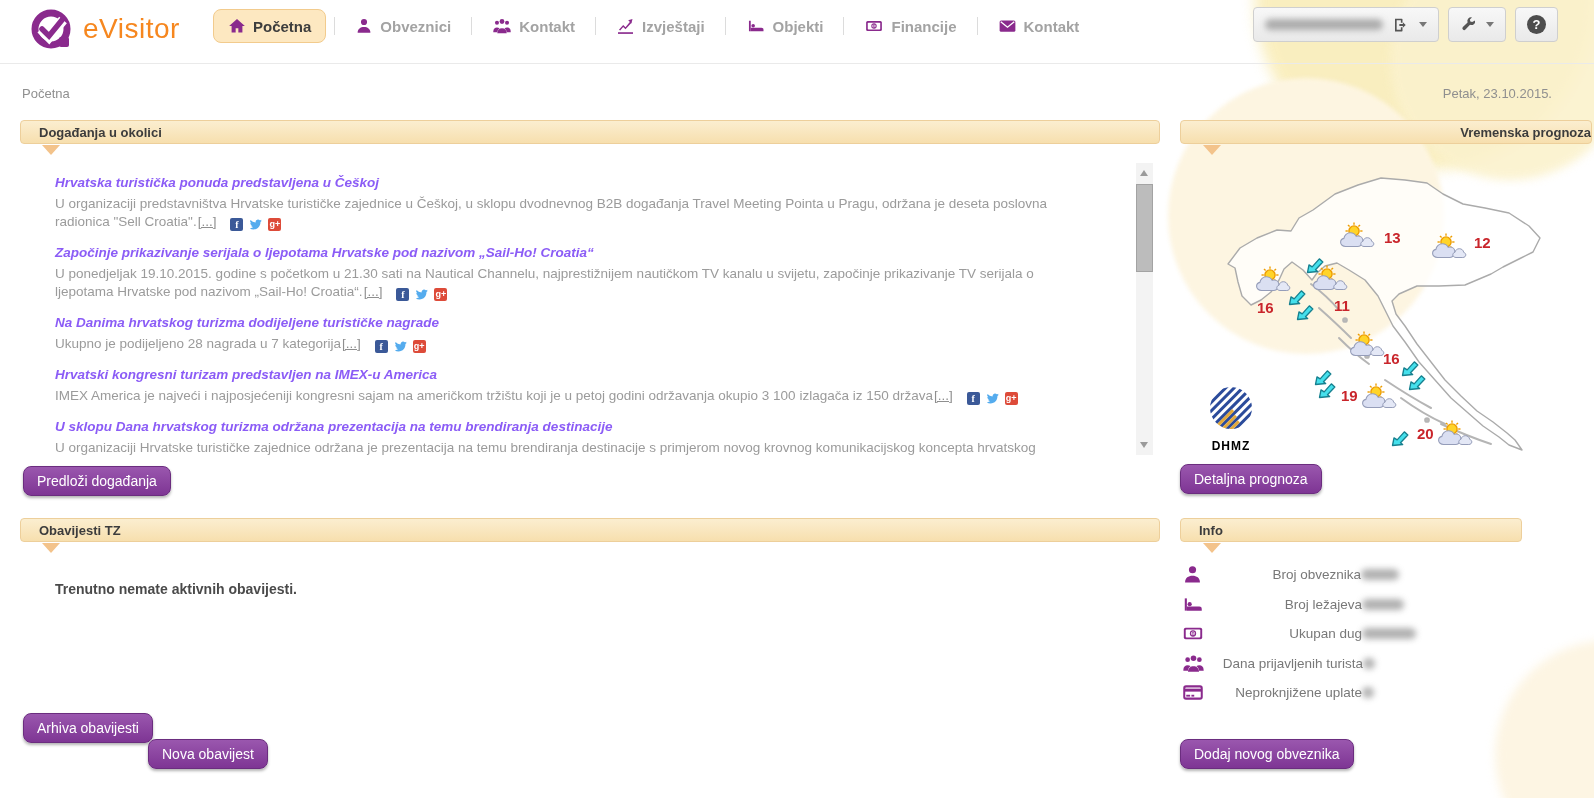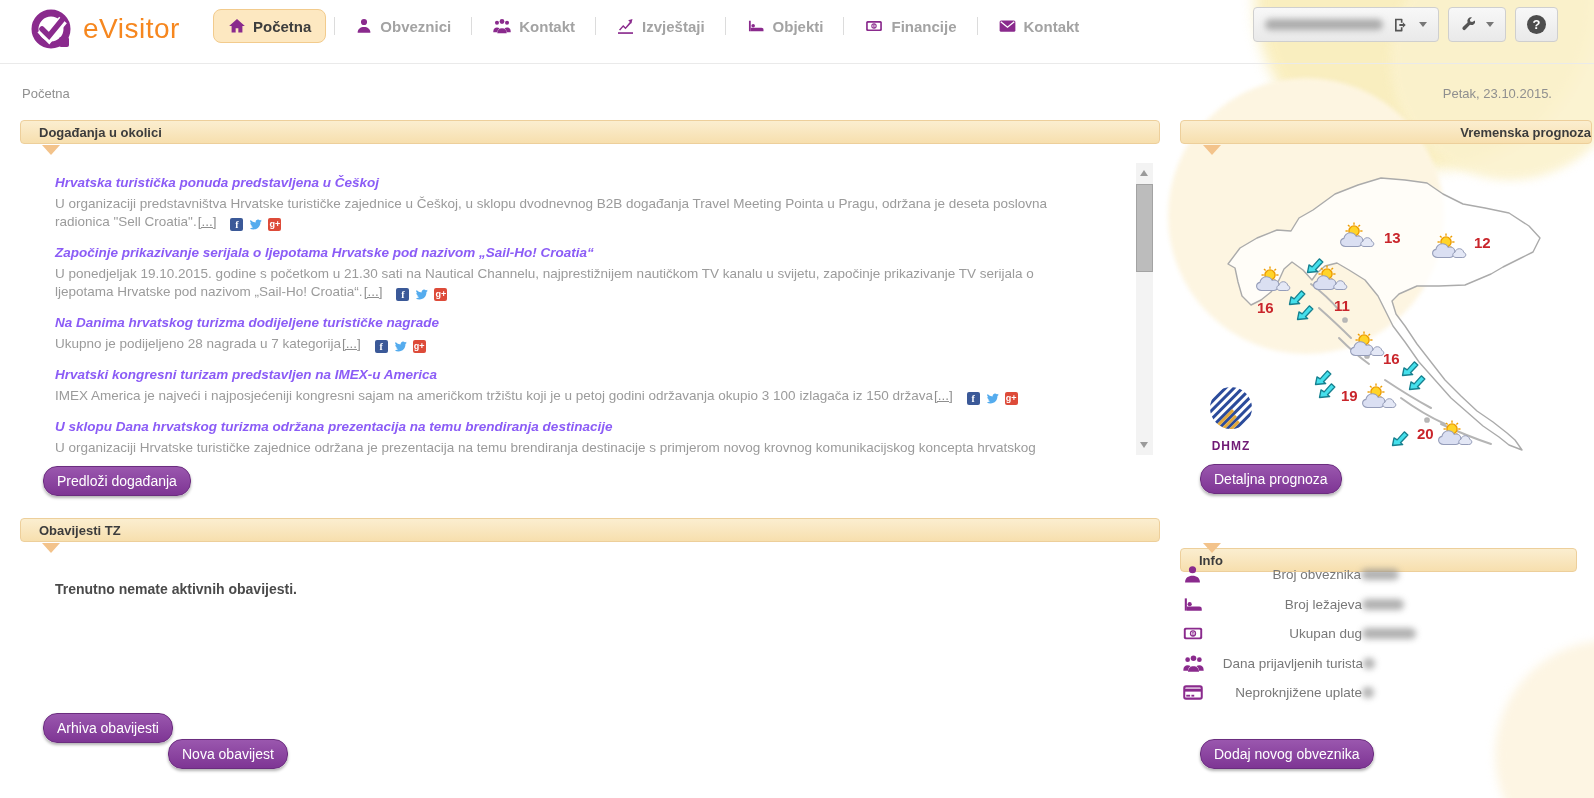--- a/index.html
+++ b/index.html
@@ -62,30 +62,30 @@
   .s-tw { background:transparent; }
 
   
   .sbar { position:absolute; left:1136px; top:163px; width:17px; height:292px; background:#f3f3f3; }
   .sbar .arr-up, .sbar .arr-dn { position:absolute; left:4px; width:0; height:0; border-left:4.5px solid transparent; border-right:4.5px solid transparent; cursor:pointer; }
   .arr-up { top:7px; border-bottom:6px solid #9a9a9a; }
   .arr-dn { bottom:7px; border-top:6px solid #9a9a9a; }
   .sthumb { position:absolute; left:0; top:21px; width:17px; height:88px; background:#bcbcbc; border:1px solid #a3a3a3; cursor:pointer; }
 
   .pbtn { display:inline-block; padding:6px 13px; font-size:14px; color:#fff; font-family:inherit;
-          background:linear-gradient(#9a57ae,#7e3594); border:1px solid #6b2d7f; border-radius:14px;
-          box-shadow:0 2px 3px rgba(0,0,0,.3); cursor:pointer; white-space:nowrap;margin-left:20px; }
+          background:linear-gradient(#9a57ae,#7e3594); border:1px solid #6b2d7f; border-radius:8px;
+          box-shadow:0 2px 3px rgba(0,0,0,.3); cursor:pointer; white-space:nowrap; }
 
   .empty-msg { position:absolute; left:55px; top:581px; font-size:14px; font-weight:bold; color:#4a4a4a; }
 
   
   .map-wrap { position:absolute; left:1195px; top:168px; width:348px; height:292px; }
   .temp { fill:#c9252b; font-weight:bold; font-size:15px; font-family:"Liberation Sans", sans-serif; }
   .dhmz { position:absolute; left:1203px; top:386px; width:56px; text-align:center; }
-  .dhmz-label { font-size:12px; font-weight:bold; color:#701a75; letter-spacing:1px; margin-top:1px; }
+  .dhmz-label { font-size:12px; font-weight:bold; color:#000000; letter-spacing:1px; margin-top:1px; }
 
   
   .info-rows { position:absolute; left:1180px; top:560px; width:365px; }
   .info-row { display:flex; align-items:center; height:29.5px;text-align:right; }
   .info-row svg { color:#8a2a8d; margin-left:2px; }
   .info-label { font-size:13.5px; color:#787878; margin-left:16px; width:142px; }
   .iv1{width:38px}.iv2{width:36px}.iv3{width:42px}.iv4{width:54px}.iv5{width:12px}.iv6{width:12px}
 
   .btn-suggest { position:absolute; left:23px; top:466px; }
   .btn-forecast { position:absolute; left:1180px; top:464px; }
@@ -411,21 +411,21 @@
             <line x1="0" y1="31" x2="24" y2="31"></line>
             <line x1="0" y1="37" x2="22" y2="37"></line>
         </g>
       </g>
     </svg>
     <div class="dhmz-label">DHMZ</div>
   </div>
 
   <button class="pbtn btn-forecast">Detaljna prognoza</button>
 
-  <div class="phdr" style="left:1180px; top:548px; width:397px;">
+  <div class="phdr" style="left:1180px; top:518px; width:342px;">
     <span>Info</span>
   </div>
   <div class="tri" style="left:1203px; top:543px;"></div>
 
   <div class="info-rows">
     <div class="info-row">
       <svg width="21" height="21">
           <use href="#i-person" xlink:href="#i-person"></use>
         </svg>
       <span class="info-label">Broj obveznika</span>

